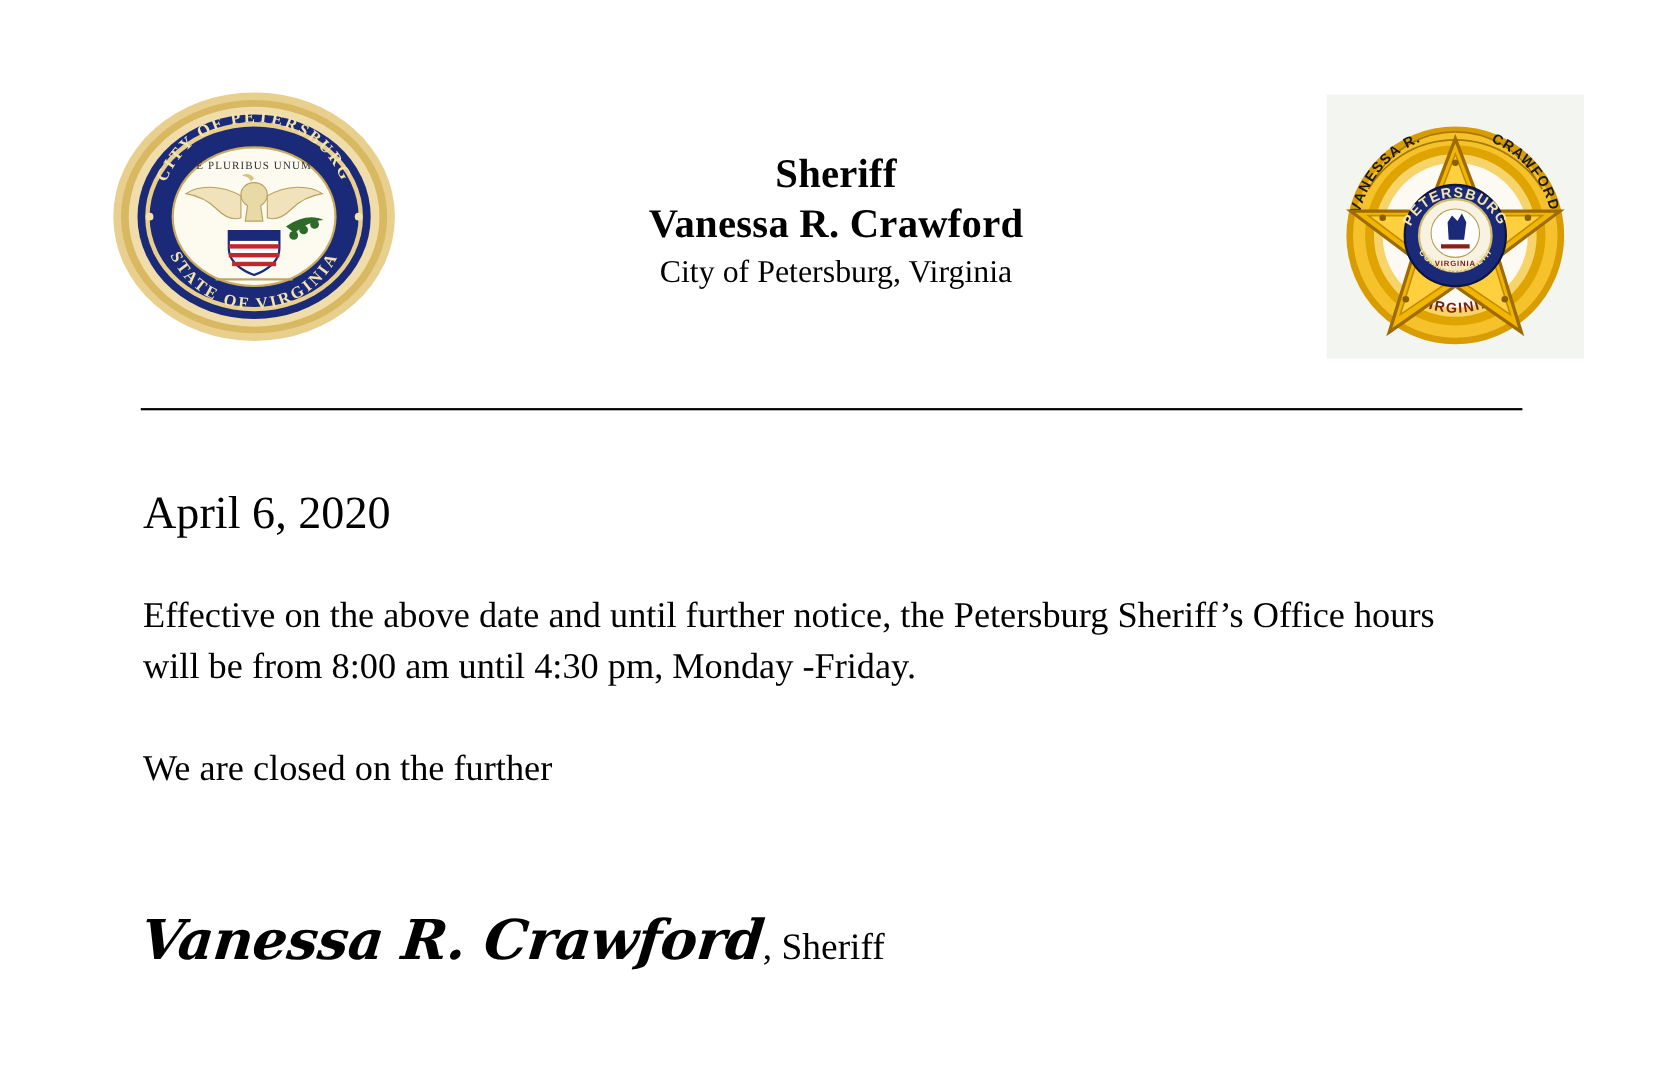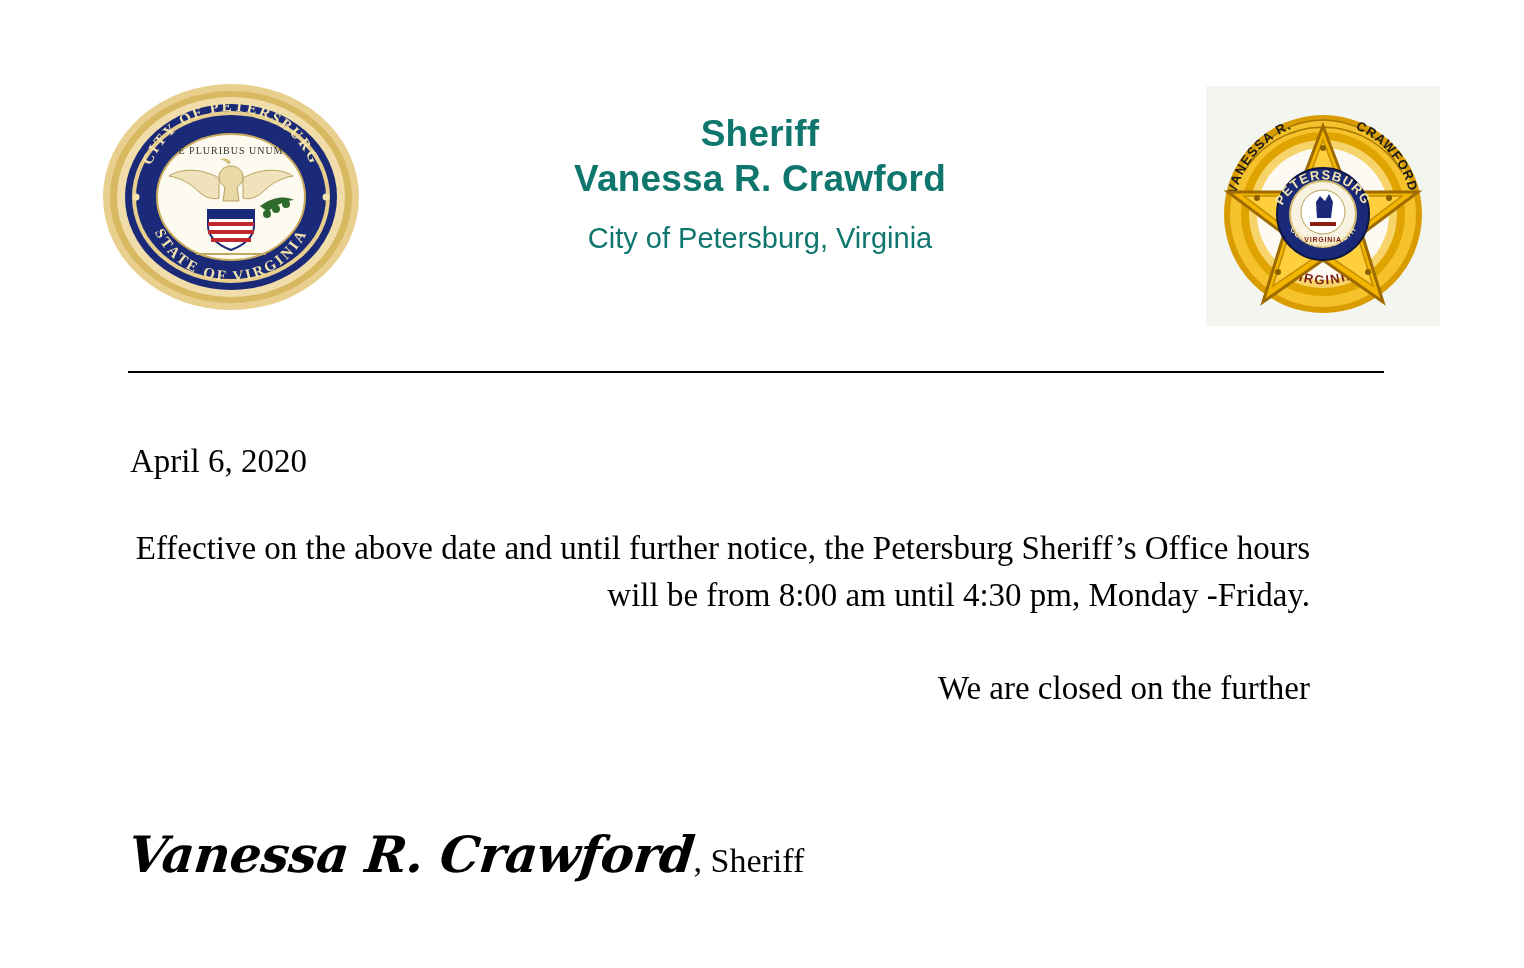--- a/index.html
+++ b/index.html
@@ -39,43 +39,43 @@
     top: 86px;
     width: 234px;
     height: 240px;
     background: #f3f5f1;
   }
   .badge-right svg { display: block; }
 
   .header-text {
     position: absolute;
     left: 410px;
-    top: 111px;
+    top: 136px;
     width: 700px;
     text-align: center;
-    font-family: Liberation Sans, sans-serif;
-    color: #0f766e;
+    font-family: Liberation Serif, serif;
+    color: #000000;
   }
   .header-title {
     font-size: 37px;
     font-weight: bold;
     line-height: 1.22;
     letter-spacing: 0.2px;
   }
   .header-name {
     font-size: 37px;
     font-weight: bold;
     line-height: 1.22;
     letter-spacing: 0.2px;
   }
   .header-sub {
     font-size: 29px;
     font-weight: normal;
     line-height: 1.35;
-    margin-top: 18px;
+    margin-top: 2px;
   }
 
   
   .divider-wrap {
     position: absolute;
     left: 0;
     top: 352px;
     width: 100%;
     height: 32px;
   }
@@ -91,29 +91,28 @@
   
   .body-block {
     position: absolute;
     left: 130px;
     top: 440px;
     width: 1240px;
     font-family: "Liberation Serif", serif;
     color: #000;
   }
   .doc-date {
-    font-size: 33px;
+    font-size: 42px;
     line-height: 1.3;
   }
   .para {
     font-size: 33px;
     line-height: 1.42;
     margin-top: 42px;
     max-width: 1180px;
-    text-align: right;
   }
   .para-2 {
     margin-top: 46px;
   }
 
   
   .signature-block {
     position: absolute;
     left: 126px;
     top: 830px;

